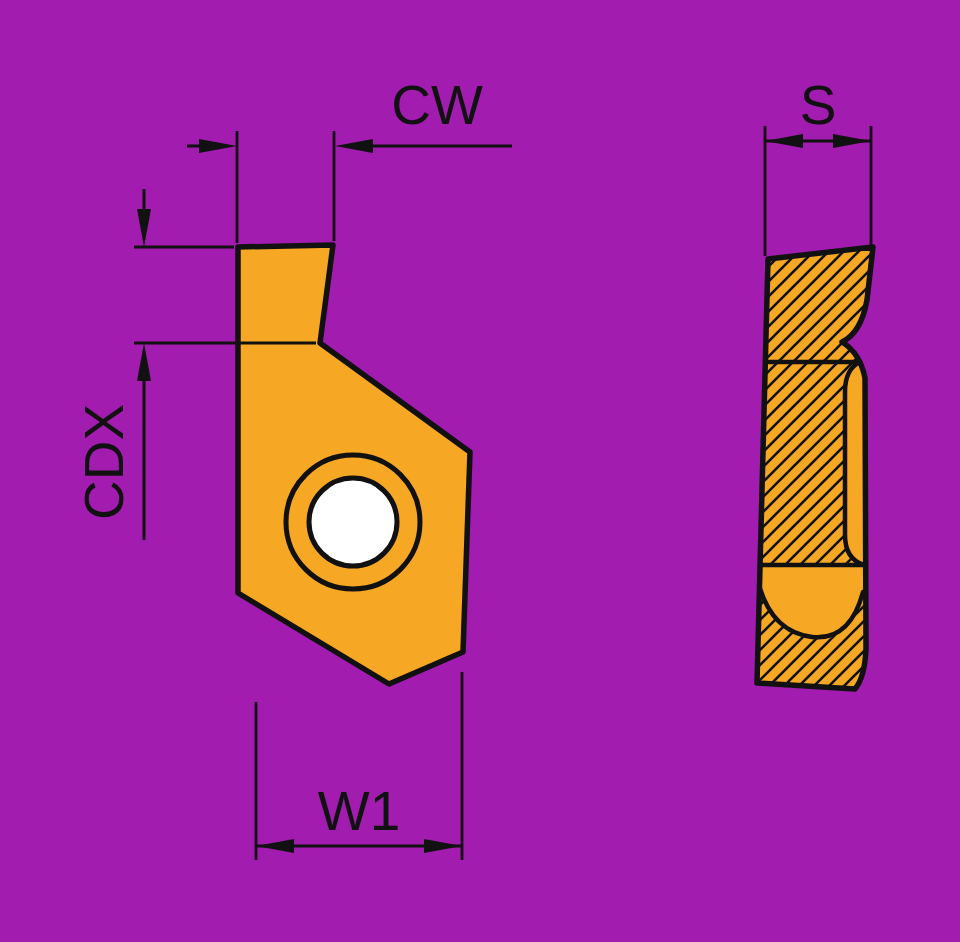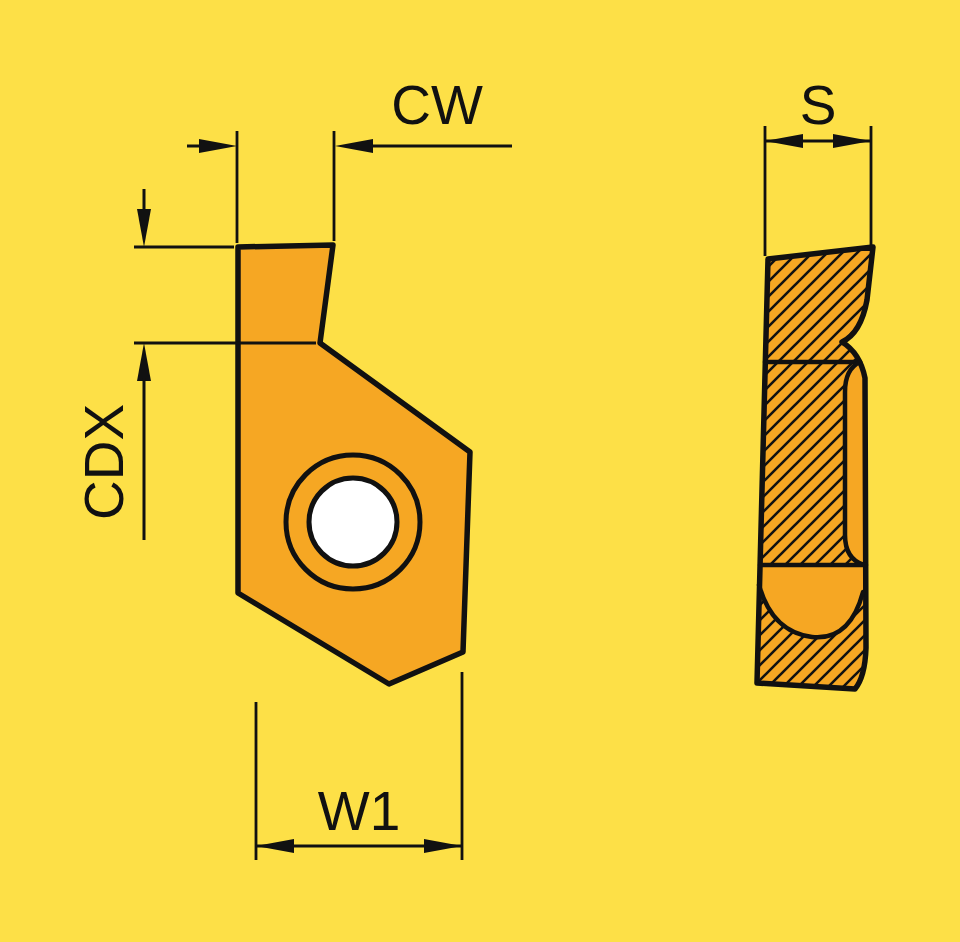--- a/index.html
+++ b/index.html
@@ -3,21 +3,21 @@
 <meta charset="utf-8">
 <style>
   html, body {
     margin: 0;
     padding: 0;
     background: #ffffff;
   }
   .canvas {
     width: 960px;
     height: 942px;
-    background: #fde047;
+    background: #a21caf;
     position: relative;
   }
   svg text {
     font-family: "Liberation Sans", "DejaVu Sans", sans-serif;
     font-size: 55px;
     fill: #111111;
   }
   .outline {
     stroke: #111111;
     stroke-width: 5.5;

